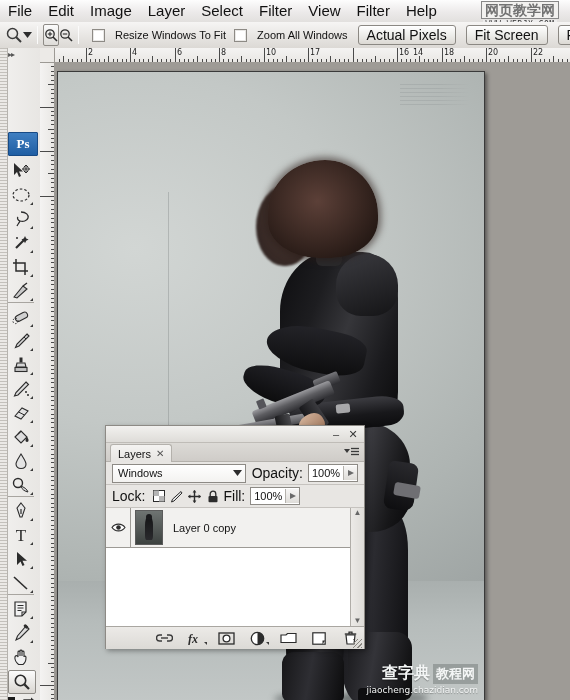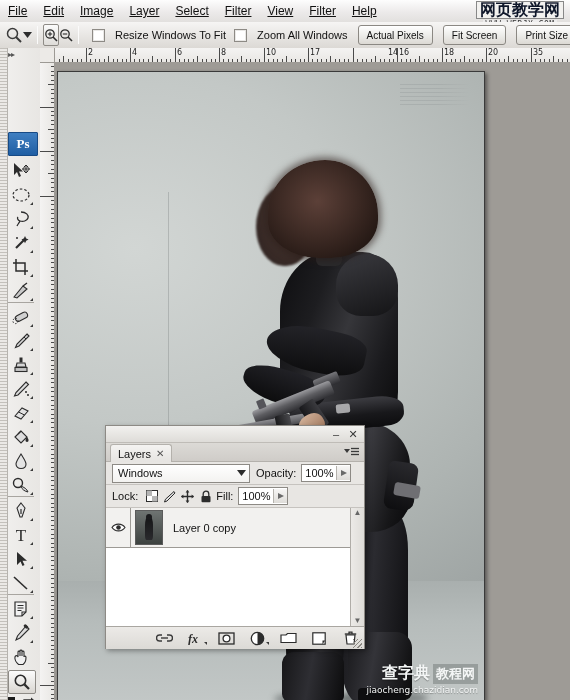--- a/index.html
+++ b/index.html
@@ -12,33 +12,33 @@
   #app{position:relative;width:570px;height:700px;overflow:hidden;}
 
   
   #menubar{
     position:absolute;left:0;top:0;width:570px;height:22px;
     background:linear-gradient(#fdfdfd,#eceaea 55%,#e2e0de);
     border-bottom:1px solid #b9b6b1;
     display:flex;align-items:center;
   }
   .menu-item{
-    padding:2px 8px;font-size:12px;line-height:14px;color:#111;
-    white-space:nowrap;cursor:default;text-decoration:underline;
+    padding:2px 8px;font-size:15px;line-height:14px;color:#111;
+    white-space:nowrap;cursor:default;
   }
 
   
   #wm-top{
     position:absolute;right:2px;top:1px;width:96px;height:36px;
     display:flex;flex-direction:column;align-items:center;justify-content:flex-start;
     pointer-events:none;
   }
   #wm-top .wm-cn{
-    font-family:"DejaVu Sans",sans-serif;font-size:16px;font-weight:bold;
-    color:#0f172a;border:1px solid #888;background:#f2f1ef;
+    font-family:"DejaVu Sans",sans-serif;font-size:14px;font-weight:bold;
+    color:#737373;border:1px solid #888;background:#f2f1ef;
     padding:0 3px;line-height:16px;letter-spacing:0px;
   }
   #wm-top .wm-en{
     font-family:"DejaVu Sans Mono","Liberation Mono",monospace;
     font-size:8px;color:#333;letter-spacing:0.5px;line-height:10px;
     margin-top:1px;background:rgba(240,240,240,.8);padding:0 2px;
   }
 
   
   #optionsbar{
@@ -70,21 +70,21 @@
   .chk-box{
     width:11px;height:11px;border:1px solid #8d8a85;background:#fff;
     box-shadow:inset 0 0 0 1px #e9e8e6;
   }
   .chk-label{font-size:11px;color:#111;}
   .pbtn{
     height:18px;margin-left:10px;padding:0 8px;
     border:1px solid #8b8883;border-radius:3px;
     background:linear-gradient(#ffffff,#ededea 50%,#dcd9d4);
     display:flex;align-items:center;justify-content:center;
-    font-size:10px;color:#111;white-space:nowrap;
+    font-size:14px;color:#111;white-space:nowrap;
     box-shadow:0 1px 0 rgba(255,255,255,.7) inset;
   }
 
   
   #ruler-h{
     position:absolute;left:40px;top:48px;width:530px;height:14px;
     background:linear-gradient(#f4f3f2,#e9e7e4);
     border-bottom:1px solid #9c9994;overflow:hidden;
   }
   #ruler-h .tick{position:absolute;bottom:0;width:1px;background:#4a4a4a;}
@@ -308,21 +308,21 @@
   }
   #lp-tab .x{font-size:10px;color:#555;}
   #lp-menu{
     position:absolute;right:4px;top:2px;width:16px;height:13px;
     display:flex;align-items:center;justify-content:flex-end;gap:1px;
   }
   .lp-row{
     display:flex;align-items:center;height:22px;padding:0 6px;
     border-bottom:1px solid #c6c3bf;background:#e8e6e3;
   }
-  .lp-row .lbl{font-size:11px;color:#111;}
+  .lp-row .lbl{font-size:14px;color:#111;}
   #blend-select{
     width:128px;height:17px;margin-right:6px;
     border:1px solid #8d8a85;background:linear-gradient(#ffffff,#f3f2f0);
     display:flex;align-items:center;justify-content:space-between;
     padding:0 3px 0 5px;font-size:11px;color:#111;
   }
   .spin{
     display:flex;align-items:center;height:16px;border:1px solid #8d8a85;background:#fff;
   }
   .spin .val{width:34px;text-align:center;font-size:11px;color:#111;}
@@ -886,21 +886,21 @@
       <div class="tick" style="left: 272px; height: 3px;"></div>
       <div class="tick" style="left: 277px; height: 3px;"></div>
       <div class="tick" style="left: 281px; height: 3px;"></div>
       <div class="tick" style="left: 286px; height: 3px;"></div>
       <div class="tick" style="left: 290px; height: 6px;"></div>
       <div class="tick" style="left: 295px; height: 3px;"></div>
       <div class="tick" style="left: 299px; height: 3px;"></div>
       <div class="tick" style="left: 304px; height: 3px;"></div>
       <div class="tick" style="left: 308px; height: 3px;"></div>
       <div class="tick" style="left: 313px; height: 14px;"></div>
-      <div class="num" style="left: 300px; padding-left: 48px;">14</div>
+      <div class="num" style="left: 325px; padding-left: 48px;">14</div>
       <div class="tick" style="left: 317px; height: 3px;"></div>
       <div class="tick" style="left: 322px; height: 3px;"></div>
       <div class="tick" style="left: 326px; height: 3px;"></div>
       <div class="tick" style="left: 331px; height: 3px;"></div>
       <div class="tick" style="left: 335px; height: 6px;"></div>
       <div class="tick" style="left: 340px; height: 3px;"></div>
       <div class="tick" style="left: 344px; height: 3px;"></div>
       <div class="tick" style="left: 349px; height: 3px;"></div>
       <div class="tick" style="left: 353px; height: 3px;"></div>
       <div class="tick" style="left: 357px; height: 14px;"></div>
@@ -930,21 +930,21 @@
       <div class="tick" style="left: 450px; height: 3px;"></div>
       <div class="tick" style="left: 455px; height: 3px;"></div>
       <div class="tick" style="left: 459px; height: 3px;"></div>
       <div class="tick" style="left: 464px; height: 3px;"></div>
       <div class="tick" style="left: 468px; height: 6px;"></div>
       <div class="tick" style="left: 473px; height: 3px;"></div>
       <div class="tick" style="left: 477px; height: 3px;"></div>
       <div class="tick" style="left: 482px; height: 3px;"></div>
       <div class="tick" style="left: 486px; height: 3px;"></div>
       <div class="tick" style="left: 491px; height: 14px;"></div>
-      <div class="num" style="left: 493px;">35</div>
+      <div class="num" style="left: 493px;">22</div>
       <div class="tick" style="left: 495px; height: 3px;"></div>
       <div class="tick" style="left: 500px; height: 3px;"></div>
       <div class="tick" style="left: 504px; height: 3px;"></div>
       <div class="tick" style="left: 509px; height: 3px;"></div>
       <div class="tick" style="left: 513px; height: 6px;"></div>
       <div class="tick" style="left: 518px; height: 3px;"></div>
       <div class="tick" style="left: 522px; height: 3px;"></div>
       <div class="tick" style="left: 527px; height: 3px;"></div>
     </div>
   <div id="ruler-corner"></div>

